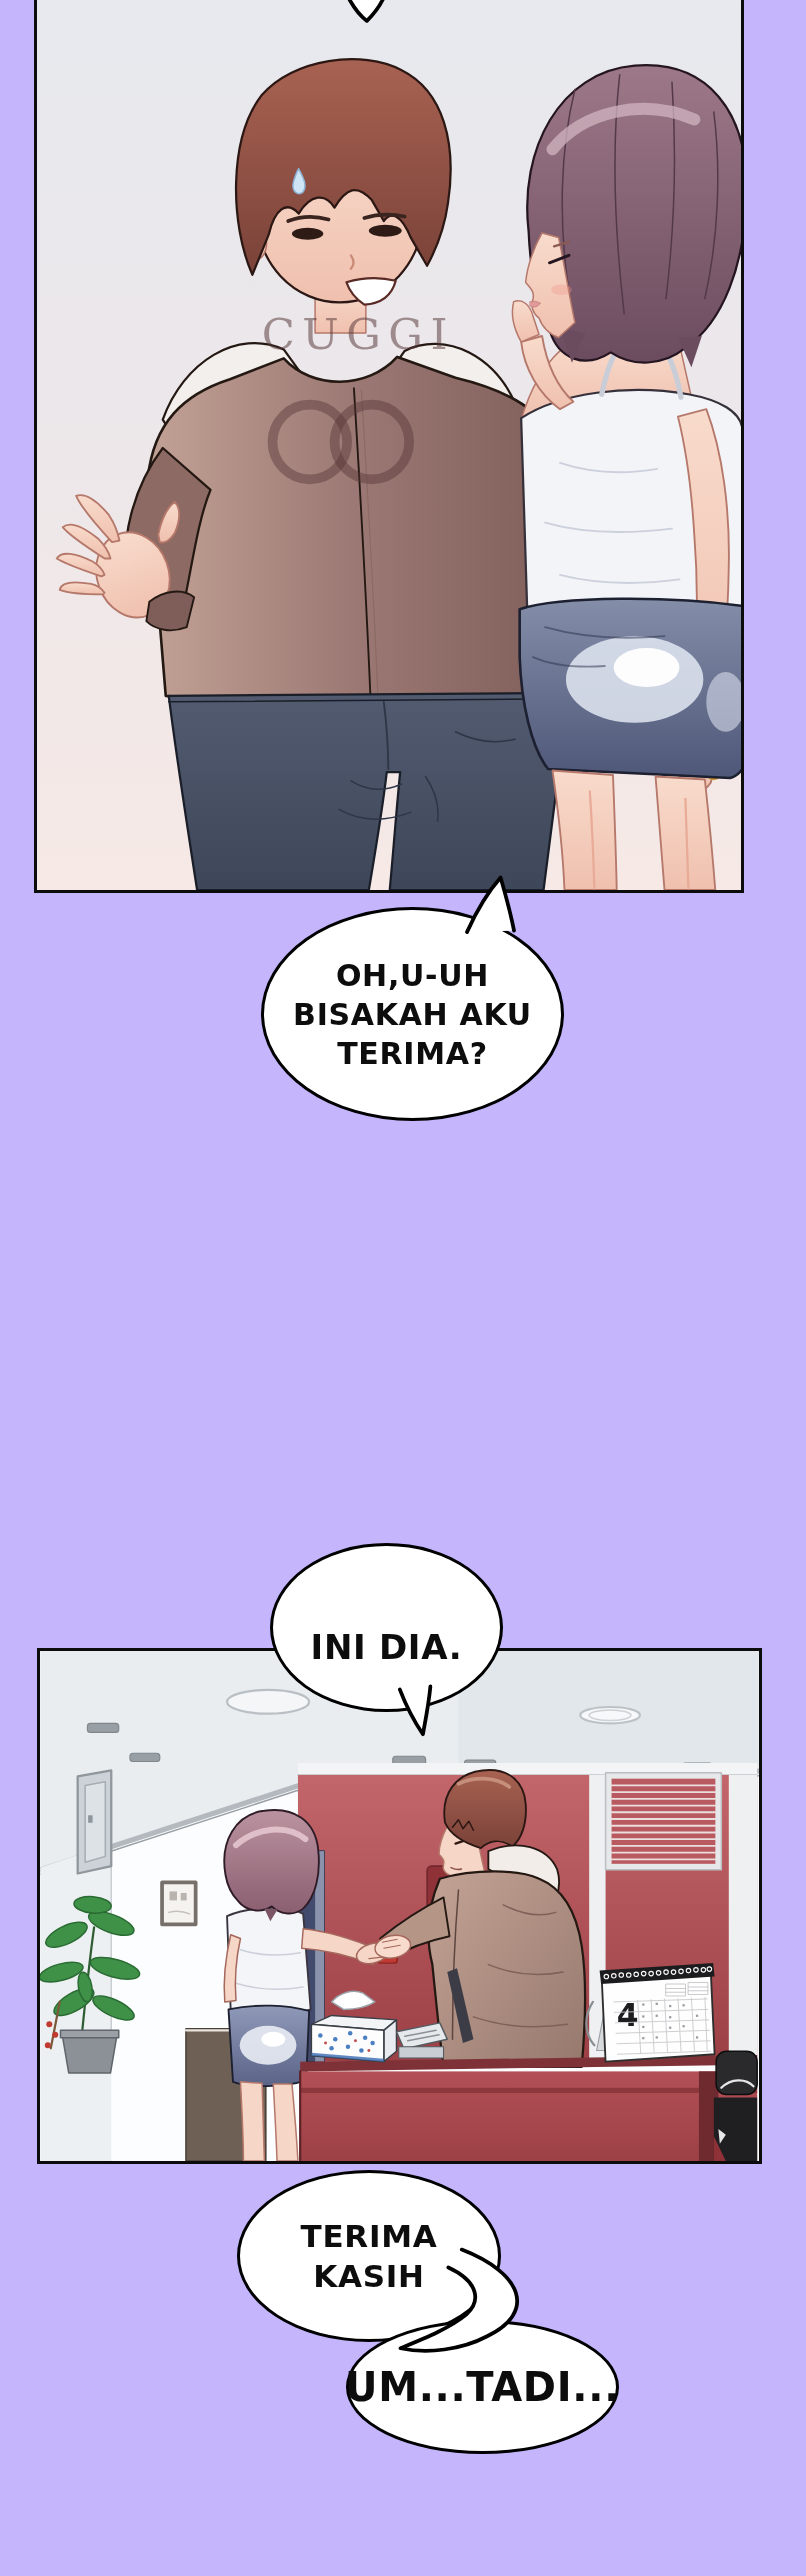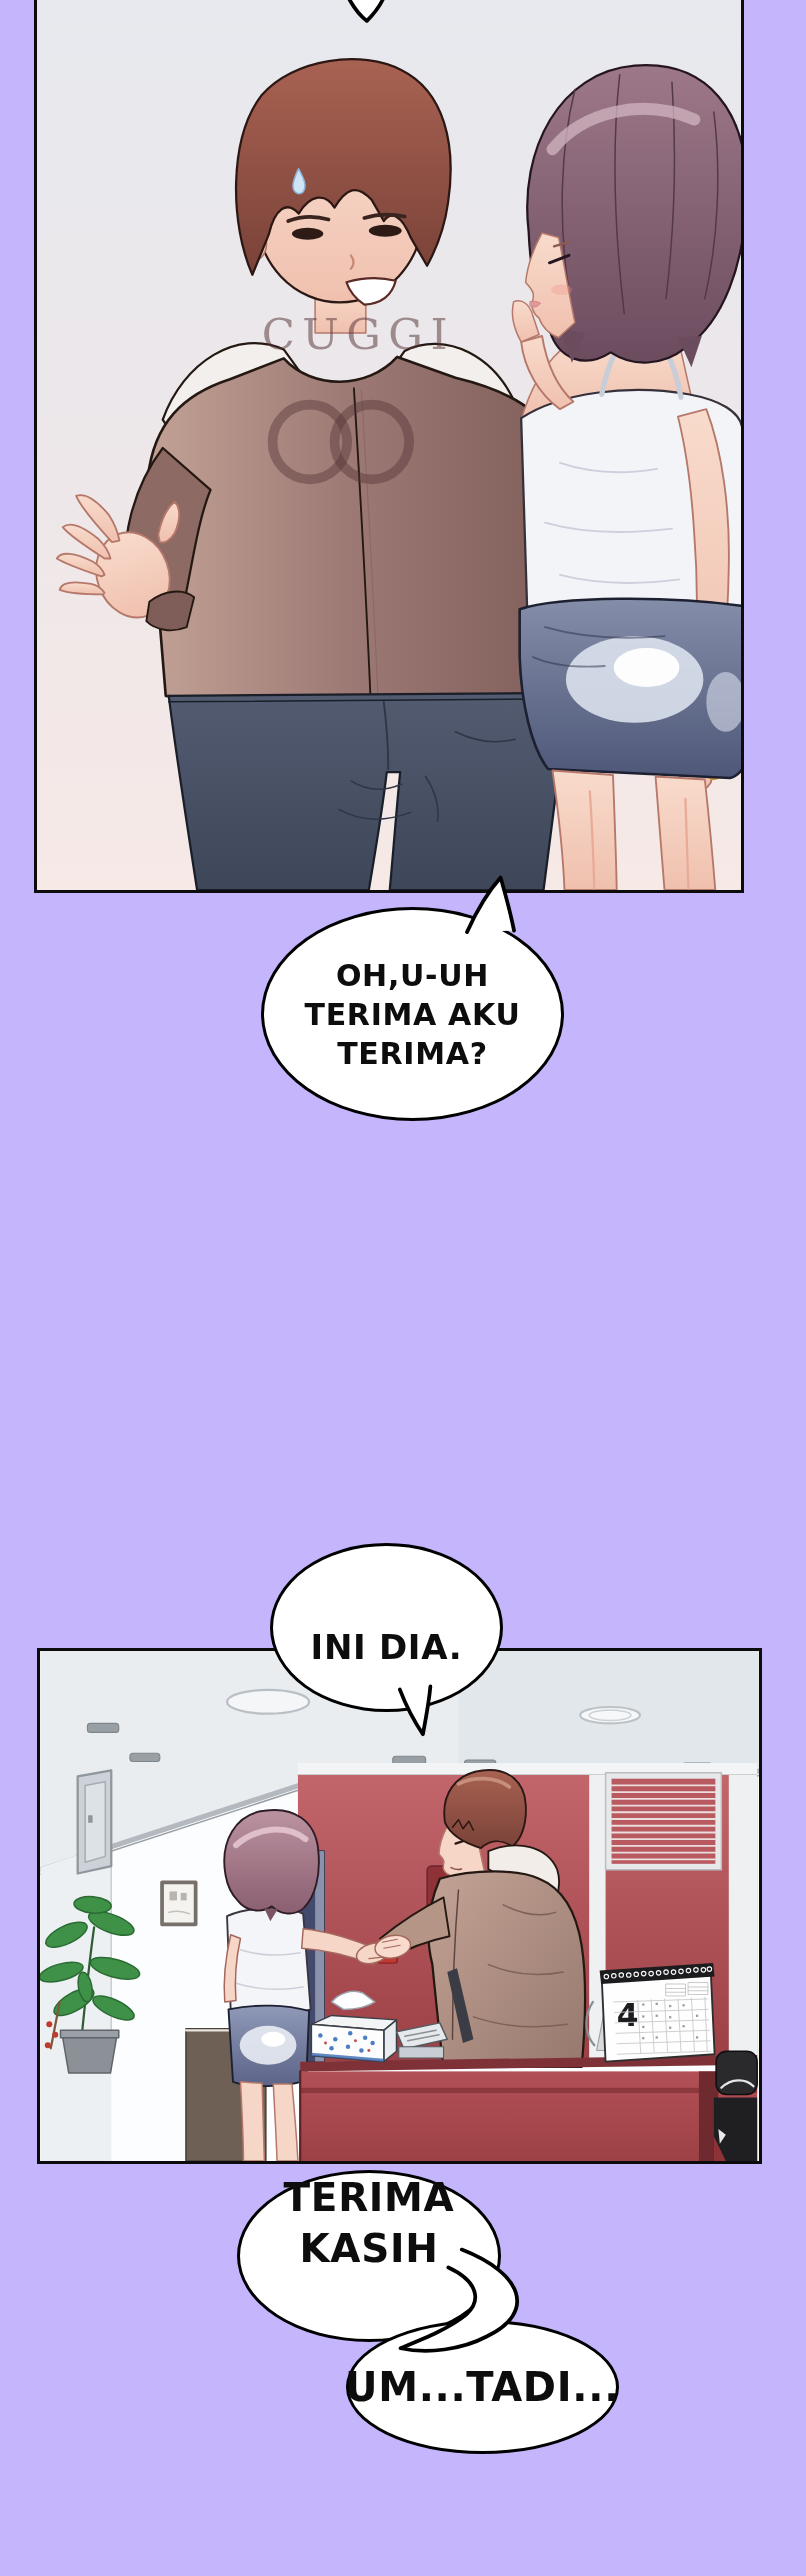--- a/index.html
+++ b/index.html
@@ -11,21 +11,21 @@
   .panel2{left:37px;top:1648px;width:719px;height:510px;border:3.7px solid #0c0c0c;background:#fcfdfe;}
   .panel svg{display:block;}
   .bubble{position:absolute;background:#ffffff;border:3.7px solid #000;border-radius:50%;
           display:flex;align-items:center;justify-content:center;text-align:center;z-index:4;box-sizing:border-box;}
   .bubble .txt{font-family:"DejaVu Sans",sans-serif;font-weight:700;color:#0d0d0d;line-height:1.3;letter-spacing:0.7px;}
   .b1{left:261px;top:907px;width:303px;height:214px;}
   .b1 .txt{font-size:30px;}
   .b2{left:270px;top:1543px;width:233px;height:169px;}
   .b2 .txt{font-size:34px;margin-top:40px;}
   .b3{left:237px;top:2170px;width:264px;height:172px;align-items:flex-start;}
-  .b3 .txt{font-size:39px;}
+  .b3 .txt{font-size:31px;margin-top:43px;}
   .b4{left:346px;top:2320px;width:273px;height:134px;}
   .b4 .txt{font-size:40px;}
   .overlay{position:absolute;left:0;top:0;z-index:5;pointer-events:none;}
   svg path,svg line,svg polyline,svg polygon,svg ellipse,svg circle,svg rect{stroke-linejoin:round;stroke-linecap:round;}
   text{user-select:none;}
 </style>
 </head>
 <body>
 
 <div class="page">
@@ -395,21 +395,21 @@
         <rect x="902" y="598" width="58" height="85" fill="#1f1f22"></rect>
         <polygon points="908,640 918,648 910,660" fill="#e8e8e8"></polygon>
         <polygon points="902,650 918,683 902,683" fill="#8e3238"></polygon>
       </g>
     </svg>
   </div>
 
   <div class="bubble b1">
     <div class="txt">
       <div>OH,U-UH</div>
-      <div>TERIMA AKU</div>
+      <div>BISAKAH AKU</div>
       <div>TERIMA?</div>
     </div>
   </div>
 
   <div class="bubble b2">
     <div class="txt">INI DIA.</div>
   </div>
 
   <div class="bubble b3">
     <div class="txt">TERIMA KASIH</div>

